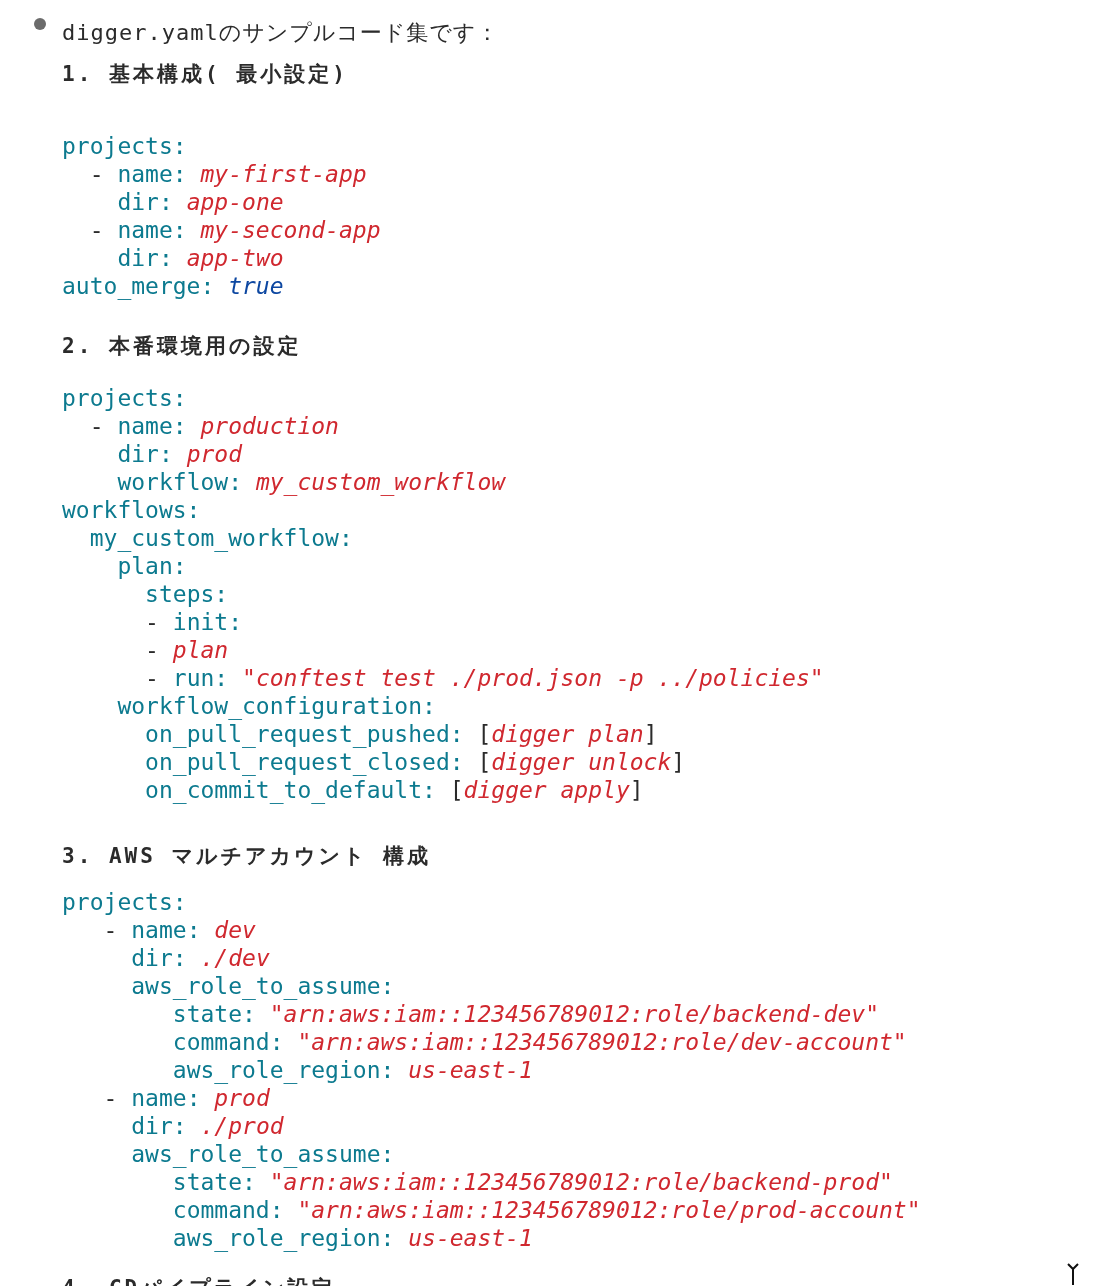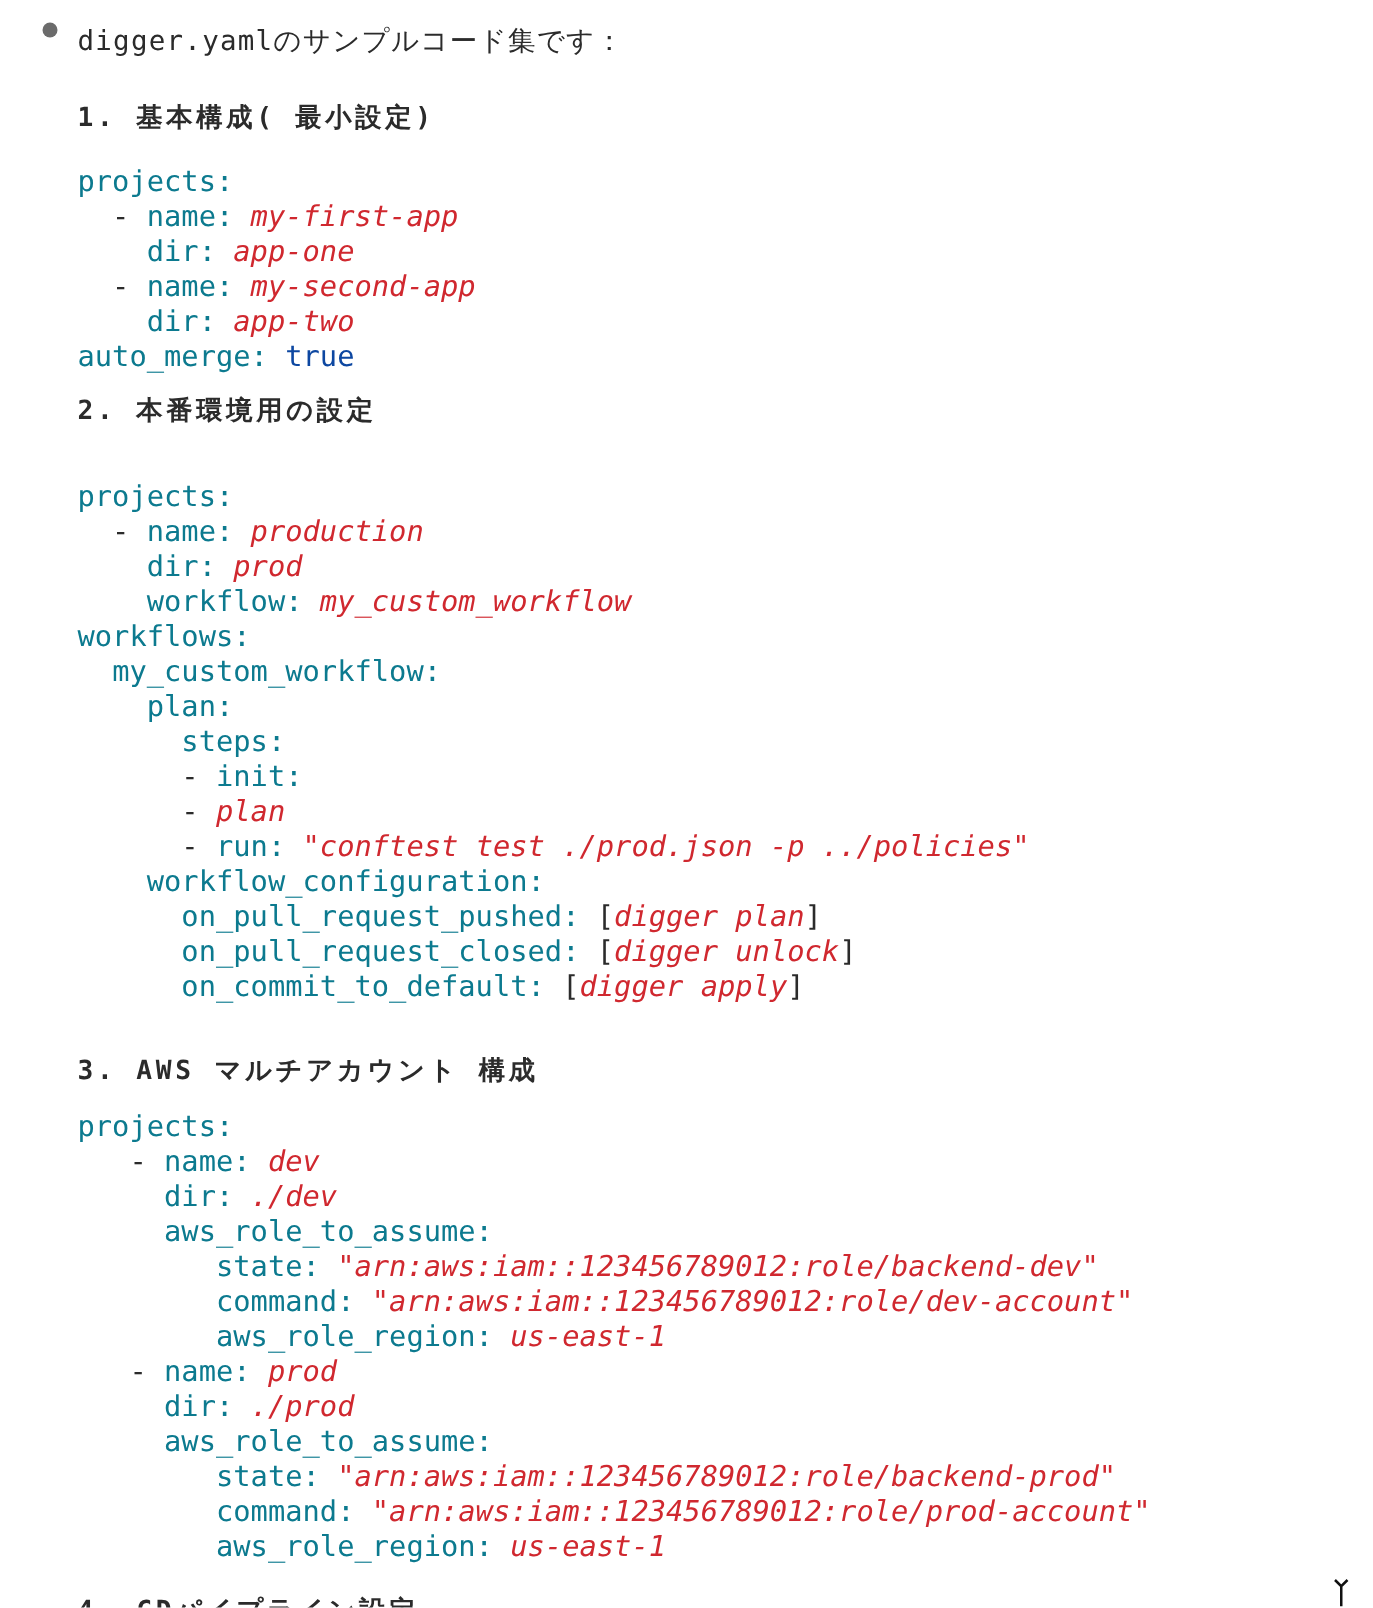--- a/index.html
+++ b/index.html
@@ -6,37 +6,37 @@
   body { width: 1098px; height: 1286px; overflow: hidden; position: relative;
          font-family: "DejaVu Sans Mono", "Liberation Mono", monospace; color: #2b2b2b; }
   .bullet-row { position: absolute; left: 34px; top: 18px; display: flex; align-items: flex-start; }
   .bullet { width: 12px; height: 12px; border-radius: 50%; background: #6b6b6b; margin-right: 16px; }
   .intro { font-size: 22px; letter-spacing: 1px; color: #2b2b2b; }
   .heading { position: absolute; left: 62px; font-size: 21px; font-weight: bold; letter-spacing: 3px; color: #2b2b2b; white-space: pre; }
   .code { position: absolute; left: 62px; font-size: 23px; line-height: 28px; white-space: pre; margin: 0; }
   .code .line { display: block; height: 28px; }
   .k { color: #0c7a8f; }
   .v { color: #d0282f; font-style: italic; }
-  .b { color: #0d47a1; }
+  .b { color: #0d47a1; font-style: italic; }
   .p { color: #2b2b2b; }
   .cursor { position: absolute; left: 1066px; top: 1262px; width: 14px; height: 24px; }
   .clipped { position: absolute; left: 62px; top: 1274px; font-size: 21px; font-weight: bold; letter-spacing: 3px; color: #2b2b2b; white-space: pre; }
 </style>
 </head>
 <body>
 
 <div class="bullet-row">
   <span class="bullet"></span>
   <span class="intro">digger.yamlのサンプルコード集です：</span>
 </div>
 
-<div class="heading" style="top:80px">1. 基本構成( 最小設定)</div>
+<div class="heading" style="top:60px">1. 基本構成( 最小設定)</div>
 <pre class="code" style="top:132px"><span class="line"><span class="k">projects:</span></span><span class="line"><span class="p">  - </span><span class="k">name: </span><span class="v">my-first-app</span></span><span class="line"><span class="p">    </span><span class="k">dir: </span><span class="v">app-one</span></span><span class="line"><span class="p">  - </span><span class="k">name: </span><span class="v">my-second-app</span></span><span class="line"><span class="p">    </span><span class="k">dir: </span><span class="v">app-two</span></span><span class="line"><span class="k">auto_merge: </span><span class="b">true</span></span></pre>
 
-<div class="heading" style="top:314px">2. 本番環境用の設定</div>
+<div class="heading" style="top:332px">2. 本番環境用の設定</div>
 <pre class="code" style="top:384px"><span class="line"><span class="k">projects:</span></span><span class="line"><span class="p">  - </span><span class="k">name: </span><span class="v">production</span></span><span class="line"><span class="p">    </span><span class="k">dir: </span><span class="v">prod</span></span><span class="line"><span class="p">    </span><span class="k">workflow: </span><span class="v">my_custom_workflow</span></span><span class="line"><span class="k">workflows:</span></span><span class="line"><span class="p">  </span><span class="k">my_custom_workflow:</span></span><span class="line"><span class="p">    </span><span class="k">plan:</span></span><span class="line"><span class="p">      </span><span class="k">steps:</span></span><span class="line"><span class="p">      - </span><span class="k">init:</span></span><span class="line"><span class="p">      - </span><span class="v">plan</span></span><span class="line"><span class="p">      - </span><span class="k">run: </span><span class="v">"conftest test ./prod.json -p ../policies"</span></span><span class="line"><span class="p">    </span><span class="k">workflow_configuration:</span></span><span class="line"><span class="p">      </span><span class="k">on_pull_request_pushed: </span><span class="p">[</span><span class="v">digger plan</span><span class="p">]</span></span><span class="line"><span class="p">      </span><span class="k">on_pull_request_closed: </span><span class="p">[</span><span class="v">digger unlock</span><span class="p">]</span></span><span class="line"><span class="p">      </span><span class="k">on_commit_to_default: </span><span class="p">[</span><span class="v">digger apply</span><span class="p">]</span></span></pre>
 
 <div class="heading" style="top:842px">3. AWS マルチアカウント 構成</div>
 <pre class="code" style="top:888px"><span class="line"><span class="k">projects:</span></span><span class="line"><span class="p">   - </span><span class="k">name: </span><span class="v">dev</span></span><span class="line"><span class="p">     </span><span class="k">dir: </span><span class="v">./dev</span></span><span class="line"><span class="p">     </span><span class="k">aws_role_to_assume:</span></span><span class="line"><span class="p">        </span><span class="k">state: </span><span class="v">"arn:aws:iam::123456789012:role/backend-dev"</span></span><span class="line"><span class="p">        </span><span class="k">command: </span><span class="v">"arn:aws:iam::123456789012:role/dev-account"</span></span><span class="line"><span class="p">        </span><span class="k">aws_role_region: </span><span class="v">us-east-1</span></span><span class="line"><span class="p">   - </span><span class="k">name: </span><span class="v">prod</span></span><span class="line"><span class="p">     </span><span class="k">dir: </span><span class="v">./prod</span></span><span class="line"><span class="p">     </span><span class="k">aws_role_to_assume:</span></span><span class="line"><span class="p">        </span><span class="k">state: </span><span class="v">"arn:aws:iam::123456789012:role/backend-prod"</span></span><span class="line"><span class="p">        </span><span class="k">command: </span><span class="v">"arn:aws:iam::123456789012:role/prod-account"</span></span><span class="line"><span class="p">        </span><span class="k">aws_role_region: </span><span class="v">us-east-1</span></span></pre>
 
 <div class="clipped">4. CDパイプライン設定</div>
 
 <svg class="cursor" viewBox="0 0 14 24">
   <path d="M2 2 L7 7 L12 2 M7 7 L7 23" stroke="#111" stroke-width="2" fill="none"></path>
 </svg>

